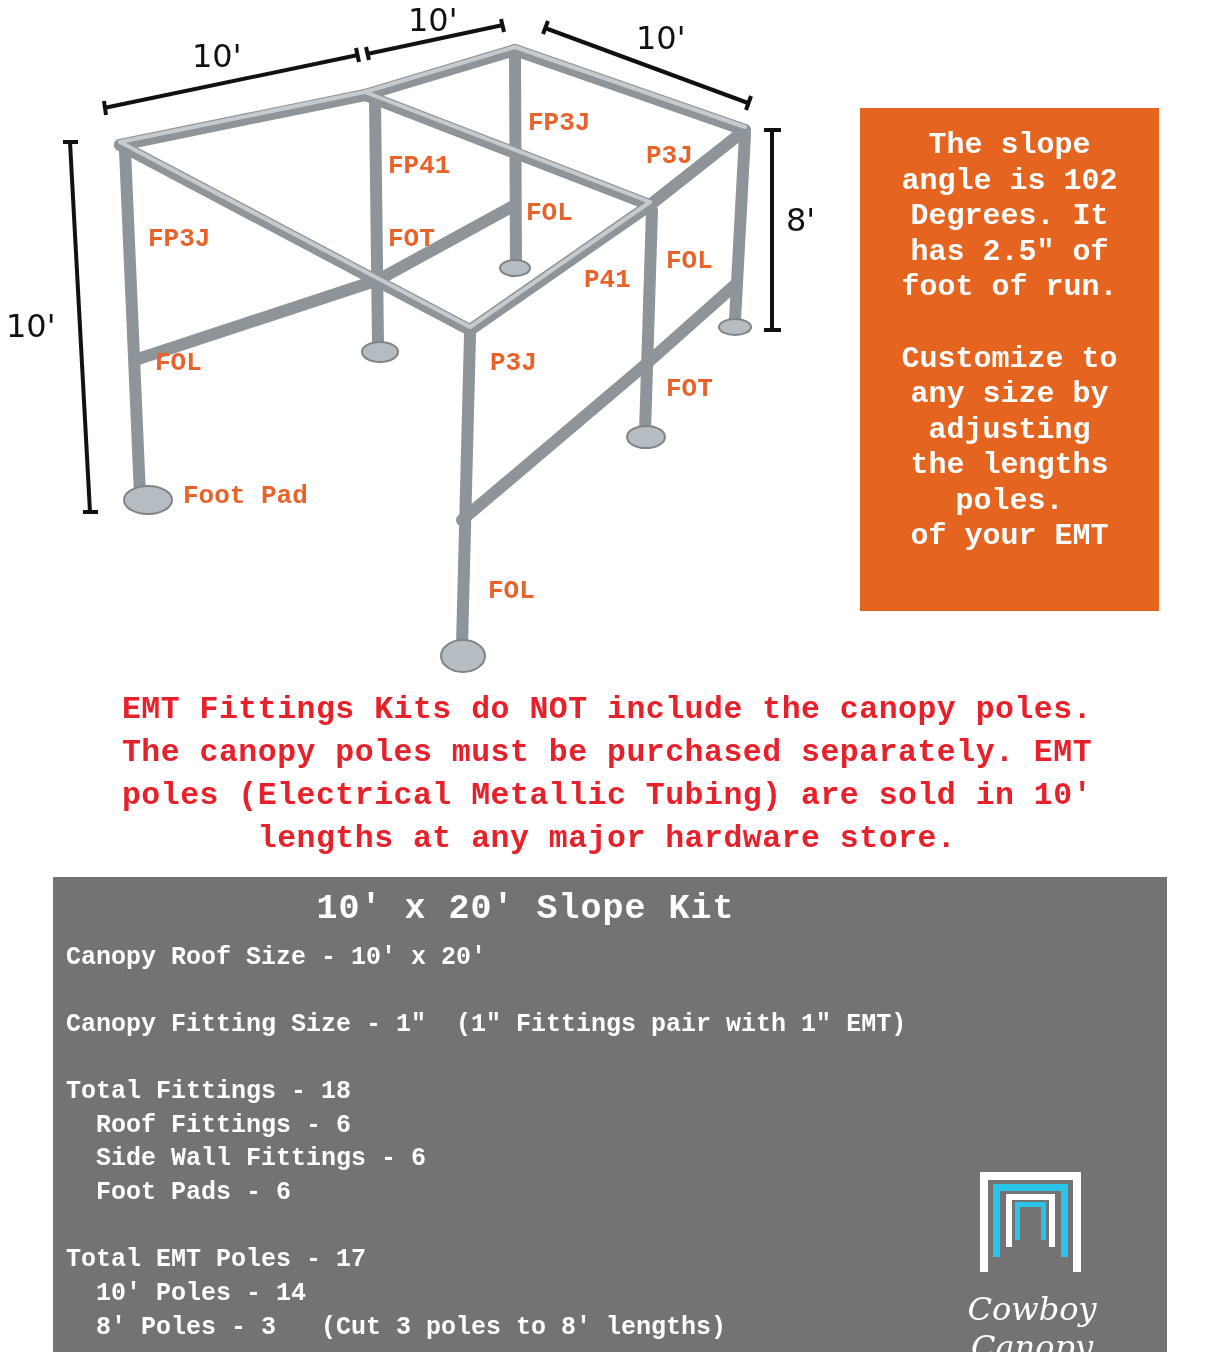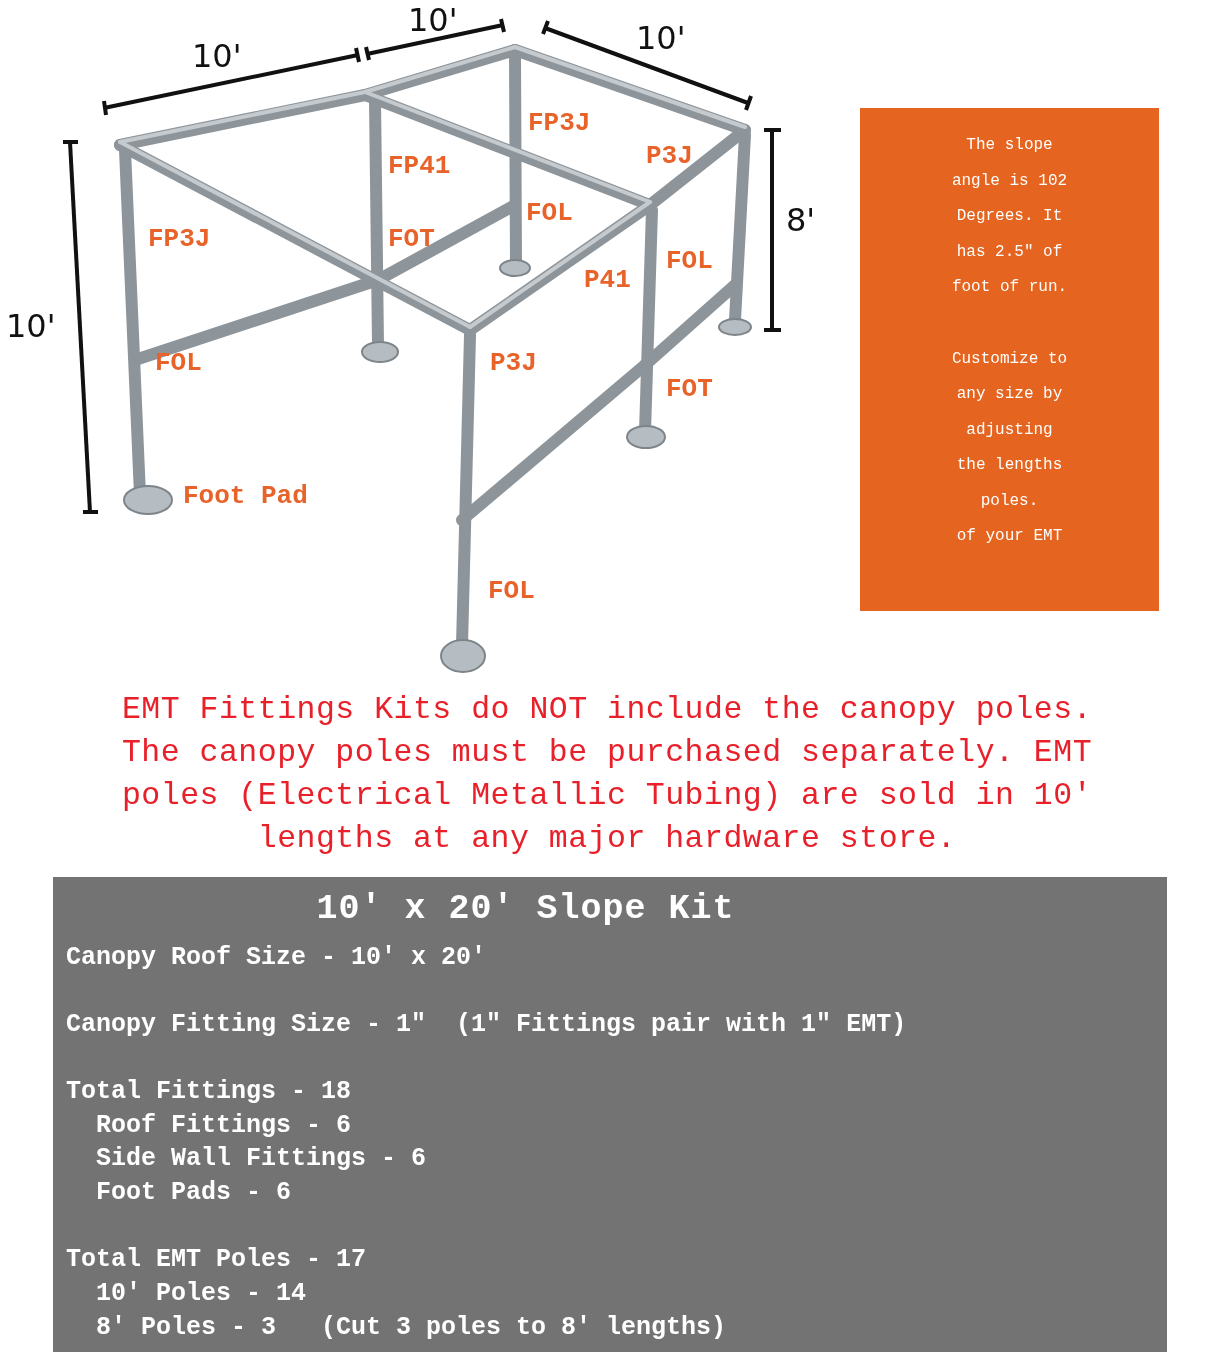--- a/index.html
+++ b/index.html
@@ -1,24 +1,24 @@
 <!DOCTYPE html>
 <html><head>
 <meta charset="utf-8">
 <style>
   html, body { margin:0; padding:0; background:#ffffff; }
   body { width:1214px; height:1370px; position:relative; overflow:hidden; font-family:"Liberation Mono", "DejaVu Sans Mono", monospace; }
   .diagram { position:absolute; left:0; top:0; width:850px; height:680px; }
   .diagram svg { position:absolute; left:0; top:0; }
   .dim { position:absolute; font-family:"DejaVu Sans", "Liberation Sans", sans-serif; font-size:32px; color:#111; line-height:1; }
   .part { position:absolute; font-family:"Liberation Mono", monospace; font-weight:bold; font-size:26px; color:#e8632a; line-height:1; white-space:nowrap;margin-top:12px; }
-  .info-box { position:absolute; left:860px; top:108px; width:299px; height:503px; background:#e5641f; box-sizing:border-box; padding:20px 10px; color:#fff; font-family:"Liberation Mono", monospace; font-weight:normal; font-size:16px; line-height:35.5px; text-align:center; }
+  .info-box { position:absolute; left:860px; top:108px; width:299px; height:503px; background:#e5641f; box-sizing:border-box; padding:20px 10px; color:#fff; font-family:"Liberation Mono", monospace; font-weight:bold; font-size:30px; line-height:35.5px; text-align:center; }
   .info-box p { margin:0; }
   .info-box .gap { height:36px; }
-  .notice { position:absolute; left:0; top:688px; width:1214px; text-align:center; color:#e8202a; font-family:"Liberation Mono", monospace; font-weight:normal; font-size:31.5px; line-height:43px; letter-spacing:0.5px; }
+  .notice { position:absolute; left:0; top:688px; width:1214px; text-align:center; color:#e8202a; font-family:"Liberation Mono", monospace; font-weight:bold; font-size:31.5px; line-height:43px; letter-spacing:0.5px; }
   .kit-panel { position:absolute; left:53px; top:877px; width:1114px; height:475px; background:#737373; color:#fff; font-family:"Liberation Mono", monospace; font-weight:bold; }
   .kit-title { position:absolute; left:0; top:12px; width:945px; text-align:center; font-size:35px; line-height:40px; letter-spacing:1px; }
   .spec { position:absolute; left:13px; font-size:25px; line-height:33.5px; white-space:pre; }
   .logo { position:absolute; left:850px; top:295px; width:260px; height:170px; }
   .logo-text { position:absolute; left:0; top:118px; width:258px; text-align:center; font-family:"DejaVu Serif", serif; font-style:italic; font-size:32px; color:#fff; font-weight:normal; }
 </style>
 </head>
 <body>
 
 <div class="diagram">
@@ -140,13 +140,22 @@
   <div class="spec" style="top:64px;">Canopy Roof Size - 10' x 20'</div>
   <div class="spec" style="top:131px;">Canopy Fitting Size - 1"  (1" Fittings pair with 1" EMT)</div>
   <div class="spec" style="top:198px;">Total Fittings - 18</div>
   <div class="spec" style="top:232px;">  Roof Fittings - 6</div>
   <div class="spec" style="top:265px;">  Side Wall Fittings - 6</div>
   <div class="spec" style="top:299px;">  Foot Pads - 6</div>
   <div class="spec" style="top:366px;">Total EMT Poles - 17</div>
   <div class="spec" style="top:400px;">  10' Poles - 14</div>
   <div class="spec" style="top:434px;">  8' Poles - 3   (Cut 3 poles to 8' lengths)</div>
 
+  <div class="logo">
+    <svg width="260" height="120" viewBox="0 0 260 120">
+      <path d="M77 0 H178 V100 H170 V8 H85 V100 H77 Z" fill="#ffffff"></path>
+      <path d="M90 12 H165 V85 H158 V19 H97 V85 H90 Z" fill="#29c4e8"></path>
+      <path d="M103 22 H152 V75 H146 V28 H109 V75 H103 Z" fill="#ffffff"></path>
+      <path d="M112 30 H143 V68 H138 V35 H117 V68 H112 Z" fill="#29c4e8"></path>
+    </svg>
+    <div class="logo-text">Cowboy Canopy</div>
+  </div>
 </div>
 
 </body></html>

